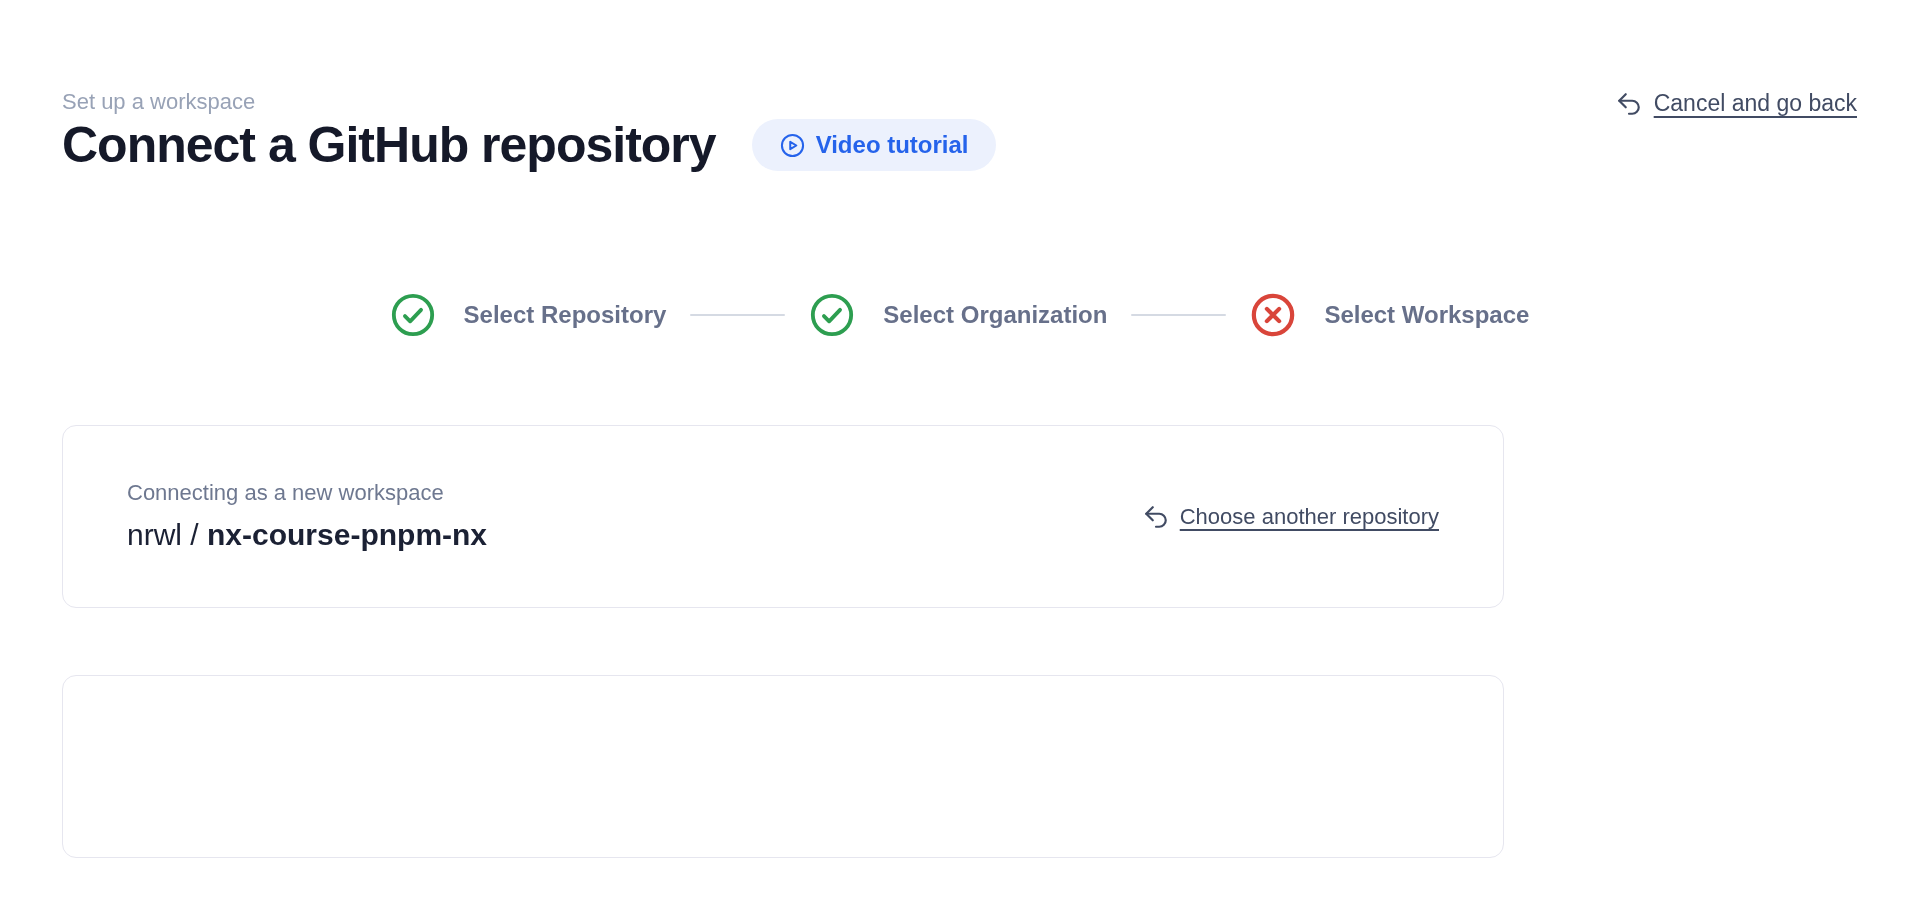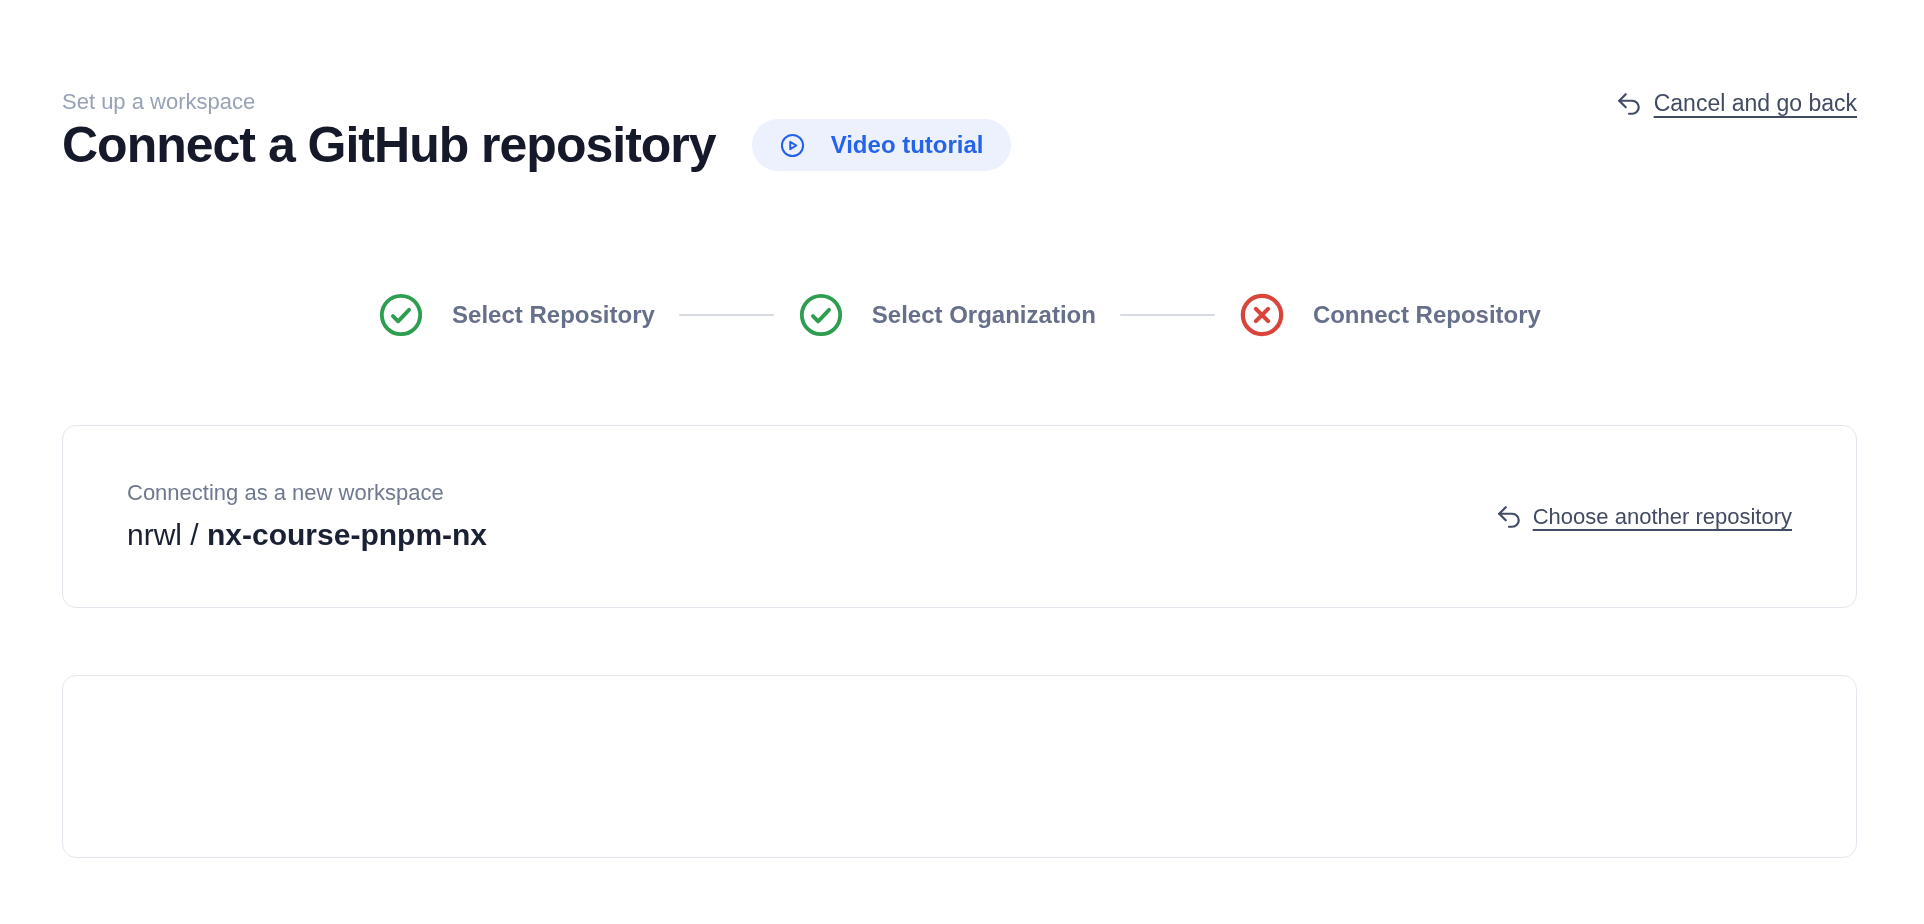--- a/index.html
+++ b/index.html
@@ -15,21 +15,21 @@
   .content { padding:88px 67px 0 62px; position:relative; }
 
   
   .eyebrow { font-size:22px; line-height:28px; color:#98a2b6; }
   .title-row { display:flex; align-items:center; gap:36px; }
   .page-title {
     margin:0; font-size:50px; font-weight:bold; letter-spacing:-1px;
     color:#151929; line-height:58px;
   }
   .video-pill {
-    display:inline-flex; align-items:center; gap:25px;
+    display:inline-flex; align-items:center; gap:10px;
     background:#ecf1fd; color:#2563eb;
     border:none; border-radius:28px; height:52px; padding:16px 27px;
     font-family:inherit; font-size:24px; font-weight:bold; cursor:pointer;
   }
   .video-pill svg { width:27px; height:27px; display:block; }
 
   .cancel-link {
     position:absolute; top:90px; right:67px;
     display:flex; align-items:center; gap:12px;
     color:#414b63; font-size:23px; text-decoration:none; cursor:pointer;
@@ -48,21 +48,21 @@
   }
   .step { display:flex; align-items:center; gap:28px; }
   .step-icon svg { width:46px; height:46px; display:block; }
   .step-icon.green { color:#2d9e50; }
   .step-icon.red   { color:#d9453a; }
   .step-label { font-size:24px; font-weight:bold; color:#67708a; white-space:nowrap; }
   .connector { width:95px; height:2px; background:#d5dae3; margin:0 24px; border-radius:1px; }
 
   
   .card {
-    width:1795px; height:183px;
+    width:1442px; height:183px;
     border:1px solid #e6e6ef; border-radius:14px;
     background:#ffffff;
     display:flex; align-items:center; justify-content:space-between;
     padding:0 64px;
   }
   .card-repository { margin-top:87px; }
   .card-organization { margin-top:67px; }
   .card-label { font-size:22px; line-height:28px; color:#6e7890; }
   .card-value { margin-top:9px; font-size:30px; line-height:38px; color:#1b2134; }
   .card-value .owner { font-weight:normal; }
@@ -129,21 +129,21 @@
 
     <div class="connector"></div>
 
     <div class="step">
       <span class="step-icon red">
         <svg viewBox="0 0 24 24" fill="none" stroke="currentColor" stroke-width="2.2" stroke-linecap="round" stroke-linejoin="round">
           <circle cx="12" cy="12" r="10"></circle>
           <path d="m8.8 8.8 6.4 6.4M15.2 8.8l-6.4 6.4"></path>
         </svg>
       </span>
-      <span class="step-label">Connect Repository</span>
+      <span class="step-label">Select Workspace</span>
     </div>
 
   </div>
 
   <section class="card card-repository">
     <div>
       <div class="card-label">Connecting as a new workspace</div>
       <div class="card-value">
         <span class="owner">nrwl /</span>
         <span class="repo">nx-course-pnpm-nx</span>

